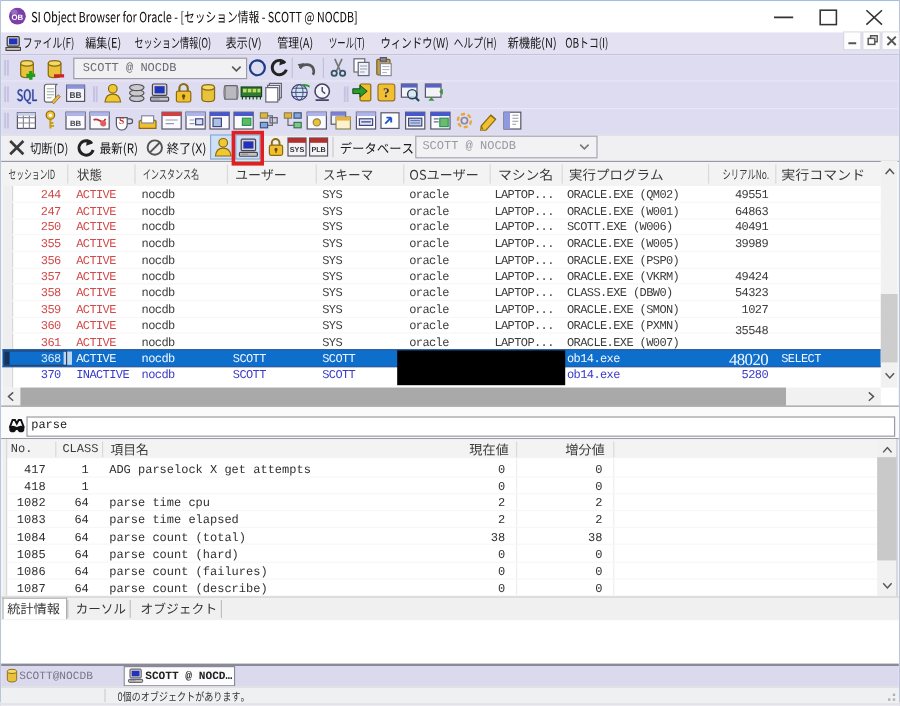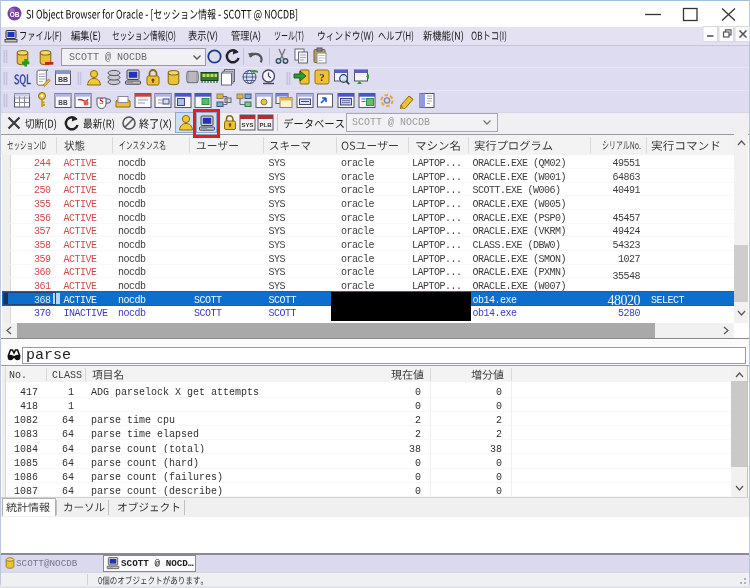--- a/index.html
+++ b/index.html
@@ -464,29 +464,29 @@
     <div style="position:absolute;left:472.5px;top:184.3px;white-space:pre;font-family:'Liberation Mono',monospace;font-size:10px;line-height:13px;color:#3c3c3c;letter-spacing:-0.5px;">SCOTT.EXE (W006)</div>
     <div style="position:absolute;left:440px;top:184.3px;width:200px;text-align:right;font-family:'Liberation Mono',monospace;font-size:10px;line-height:13px;color:#3c3c3c;letter-spacing:-0.5px;">40491</div>
     <div style="position:absolute;left:10px;top:195.29999999999998px;width:724px;height:0.8px;background:#f7f7f9"></div>
     <div style="position:absolute;left:-149.5px;top:197.95px;width:200px;text-align:right;font-family:'Liberation Mono',monospace;font-size:10px;line-height:13px;color:#d34a4a;letter-spacing:-0.5px;">355</div>
     <div style="position:absolute;left:63.5px;top:197.95px;white-space:pre;font-family:'Liberation Mono',monospace;font-size:10px;line-height:13px;color:#d34a4a;letter-spacing:-0.5px;">ACTIVE</div>
     <div style="position:absolute;left:118px;top:197.95px;white-space:pre;font-family:'Liberation Mono',monospace;font-size:10px;line-height:13px;color:#3c3c3c;letter-spacing:-0.5px;">nocdb</div>
     <div style="position:absolute;left:268.5px;top:197.95px;white-space:pre;font-family:'Liberation Mono',monospace;font-size:10px;line-height:13px;color:#3c3c3c;letter-spacing:-0.5px;">SYS</div>
     <div style="position:absolute;left:341px;top:197.95px;white-space:pre;font-family:'Liberation Mono',monospace;font-size:10px;line-height:13px;color:#3c3c3c;letter-spacing:-0.5px;">oracle</div>
     <div style="position:absolute;left:412px;top:197.95px;white-space:pre;font-family:'Liberation Mono',monospace;font-size:10px;line-height:13px;color:#3c3c3c;letter-spacing:-0.5px;">LAPTOP...</div>
     <div style="position:absolute;left:472.5px;top:197.95px;white-space:pre;font-family:'Liberation Mono',monospace;font-size:10px;line-height:13px;color:#3c3c3c;letter-spacing:-0.5px;">ORACLE.EXE (W005)</div>
+    <div style="position:absolute;left:440px;top:197.95px;width:200px;text-align:right;font-family:'Liberation Mono',monospace;font-size:10px;line-height:13px;color:#3c3c3c;letter-spacing:-0.5px;">39989</div>
     <div style="position:absolute;left:10px;top:208.95px;width:724px;height:0.8px;background:#f7f7f9"></div>
     <div style="position:absolute;left:-149.5px;top:211.6px;width:200px;text-align:right;font-family:'Liberation Mono',monospace;font-size:10px;line-height:13px;color:#d34a4a;letter-spacing:-0.5px;">356</div>
     <div style="position:absolute;left:63.5px;top:211.6px;white-space:pre;font-family:'Liberation Mono',monospace;font-size:10px;line-height:13px;color:#d34a4a;letter-spacing:-0.5px;">ACTIVE</div>
     <div style="position:absolute;left:118px;top:211.6px;white-space:pre;font-family:'Liberation Mono',monospace;font-size:10px;line-height:13px;color:#3c3c3c;letter-spacing:-0.5px;">nocdb</div>
     <div style="position:absolute;left:268.5px;top:211.6px;white-space:pre;font-family:'Liberation Mono',monospace;font-size:10px;line-height:13px;color:#3c3c3c;letter-spacing:-0.5px;">SYS</div>
     <div style="position:absolute;left:341px;top:211.6px;white-space:pre;font-family:'Liberation Mono',monospace;font-size:10px;line-height:13px;color:#3c3c3c;letter-spacing:-0.5px;">oracle</div>
     <div style="position:absolute;left:412px;top:211.6px;white-space:pre;font-family:'Liberation Mono',monospace;font-size:10px;line-height:13px;color:#3c3c3c;letter-spacing:-0.5px;">LAPTOP...</div>
     <div style="position:absolute;left:472.5px;top:211.6px;white-space:pre;font-family:'Liberation Mono',monospace;font-size:10px;line-height:13px;color:#3c3c3c;letter-spacing:-0.5px;">ORACLE.EXE (PSP0)</div>
-    <div style="position:absolute;left:440px;top:211.6px;width:200px;text-align:right;font-family:'Liberation Mono',monospace;font-size:10px;line-height:13px;color:#3c3c3c;letter-spacing:-0.5px;">45457</div>
     <div style="position:absolute;left:10px;top:222.6px;width:724px;height:0.8px;background:#f7f7f9"></div>
     <div style="position:absolute;left:-149.5px;top:225.25px;width:200px;text-align:right;font-family:'Liberation Mono',monospace;font-size:10px;line-height:13px;color:#d34a4a;letter-spacing:-0.5px;">357</div>
     <div style="position:absolute;left:63.5px;top:225.25px;white-space:pre;font-family:'Liberation Mono',monospace;font-size:10px;line-height:13px;color:#d34a4a;letter-spacing:-0.5px;">ACTIVE</div>
     <div style="position:absolute;left:118px;top:225.25px;white-space:pre;font-family:'Liberation Mono',monospace;font-size:10px;line-height:13px;color:#3c3c3c;letter-spacing:-0.5px;">nocdb</div>
     <div style="position:absolute;left:268.5px;top:225.25px;white-space:pre;font-family:'Liberation Mono',monospace;font-size:10px;line-height:13px;color:#3c3c3c;letter-spacing:-0.5px;">SYS</div>
     <div style="position:absolute;left:341px;top:225.25px;white-space:pre;font-family:'Liberation Mono',monospace;font-size:10px;line-height:13px;color:#3c3c3c;letter-spacing:-0.5px;">oracle</div>
     <div style="position:absolute;left:412px;top:225.25px;white-space:pre;font-family:'Liberation Mono',monospace;font-size:10px;line-height:13px;color:#3c3c3c;letter-spacing:-0.5px;">LAPTOP...</div>
     <div style="position:absolute;left:472.5px;top:225.25px;white-space:pre;font-family:'Liberation Mono',monospace;font-size:10px;line-height:13px;color:#3c3c3c;letter-spacing:-0.5px;">ORACLE.EXE (VKRM)</div>
     <div style="position:absolute;left:440px;top:225.25px;width:200px;text-align:right;font-family:'Liberation Mono',monospace;font-size:10px;line-height:13px;color:#3c3c3c;letter-spacing:-0.5px;">49424</div>
     <div style="position:absolute;left:10px;top:236.25px;width:724px;height:0.8px;background:#f7f7f9"></div>
@@ -566,21 +566,21 @@
     <div style="position:absolute;left:1px;top:338px;width:748px;height:1px;background:#888890"></div>
     <div style="position:absolute;left:1px;top:339px;width:748px;height:27px;background:#fbfbfc"></div>
     <svg style="position:absolute;left:7px;top:348px" width="14" height="13" viewBox="0 0 14 13">
       <path d="M1 8.5L3.5 2h2L7 5h0L8.5 2h2L13 8.5" fill="none" stroke="#111" stroke-width="1.6"></path>
       <circle cx="3.5" cy="9.5" r="2.8" fill="#111"></circle>
       <circle cx="10.5" cy="9.5" r="2.8" fill="#111"></circle>
       <circle cx="5.8" cy="9" r="1.6" fill="#111"></circle>
       <circle cx="8.2" cy="9" r="1.6" fill="#111"></circle>
     </svg>
     <div style="position:absolute;left:22px;top:346.5px;width:724px;height:17px;background:#fff;border:1px solid #9a9aa2;box-sizing:border-box"></div>
-    <div style="position:absolute;left:26px;top:349px;white-space:pre;font-family:'Liberation Mono',monospace;font-size:15px;line-height:13px;color:#222;">parse</div>
+    <div style="position:absolute;left:26px;top:349px;white-space:pre;font-family:'Liberation Mono',monospace;font-size:10px;line-height:13px;color:#222;">parse</div>
     <div style="position:absolute;left:1px;top:365px;width:748px;height:1px;background:#9a9aa6"></div>
     <div style="position:absolute;left:2px;top:366px;width:745px;height:16px;background:#f3f3f3"></div>
     <div style="position:absolute;left:2px;top:382px;width:745px;height:115px;background:#ffffff"></div>
     <div style="position:absolute;left:2px;top:366px;width:3px;height:131px;background:#efefef"></div>
     <div style="position:absolute;left:5px;top:366px;width:1px;height:131px;background:#d8d8d8"></div>
     <div style="position:absolute;left:46px;top:368px;width:1px;height:13px;background:#d9d9d9"></div>
     <div style="position:absolute;left:85px;top:368px;width:1px;height:13px;background:#d9d9d9"></div>
     <div style="position:absolute;left:429.5px;top:368px;width:1px;height:13px;background:#d9d9d9"></div>
     <div style="position:absolute;left:510.5px;top:368px;width:1px;height:13px;background:#d9d9d9"></div>
     <div style="position:absolute;left:429.5px;top:382px;width:1px;height:115px;background:#eeeeee"></div>

